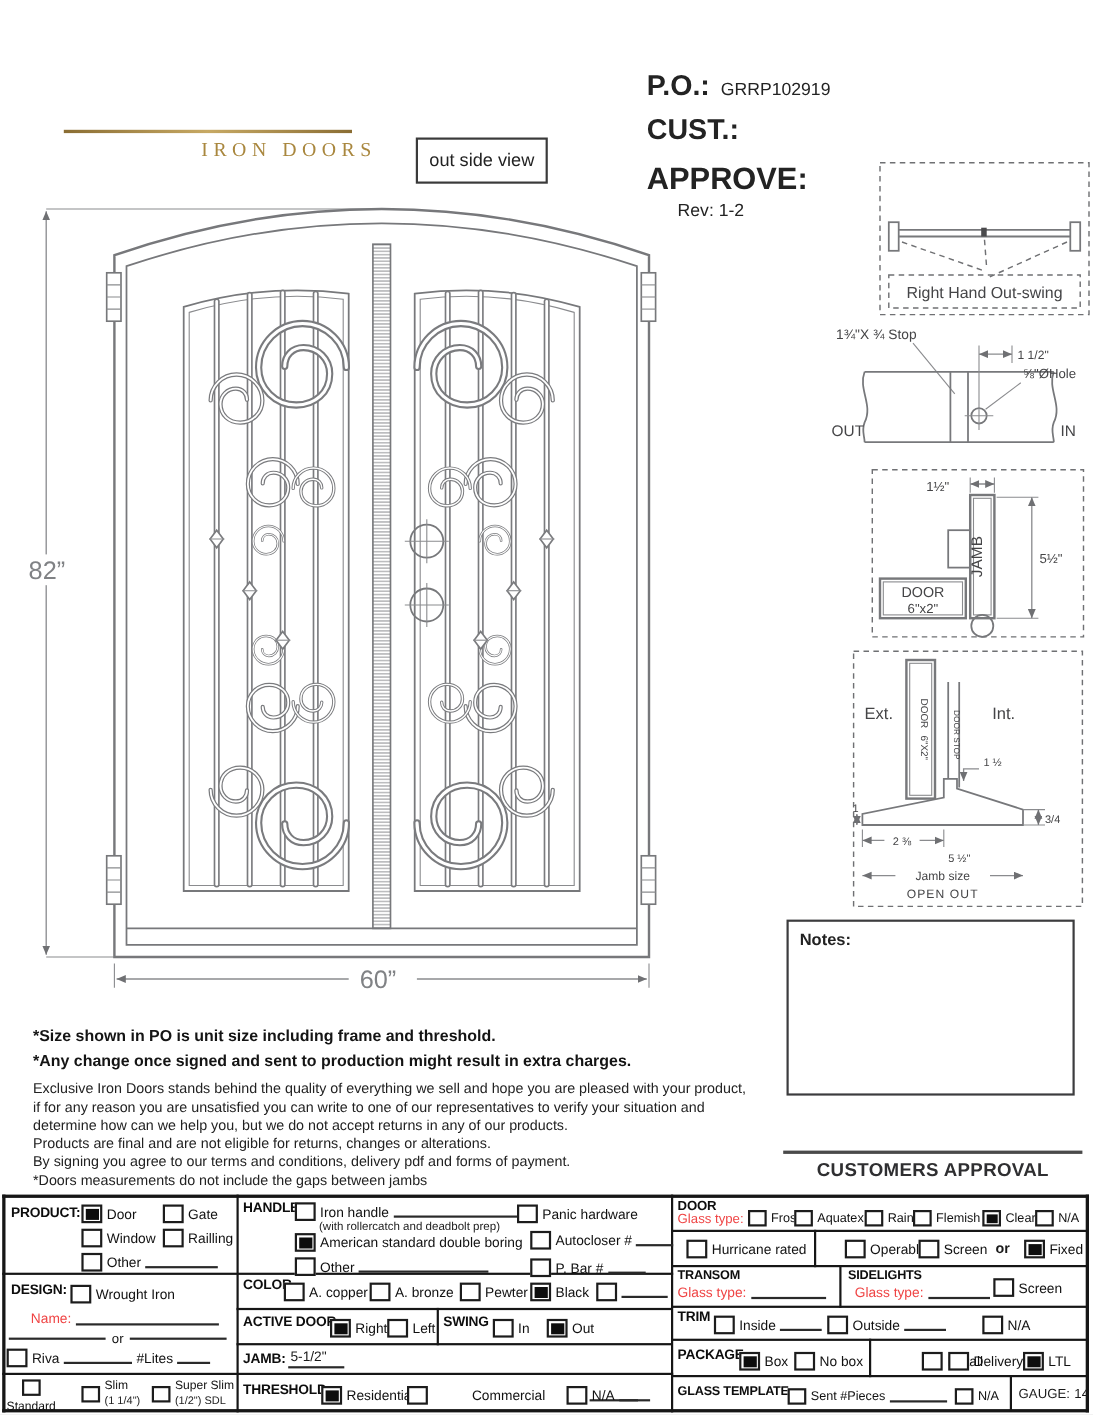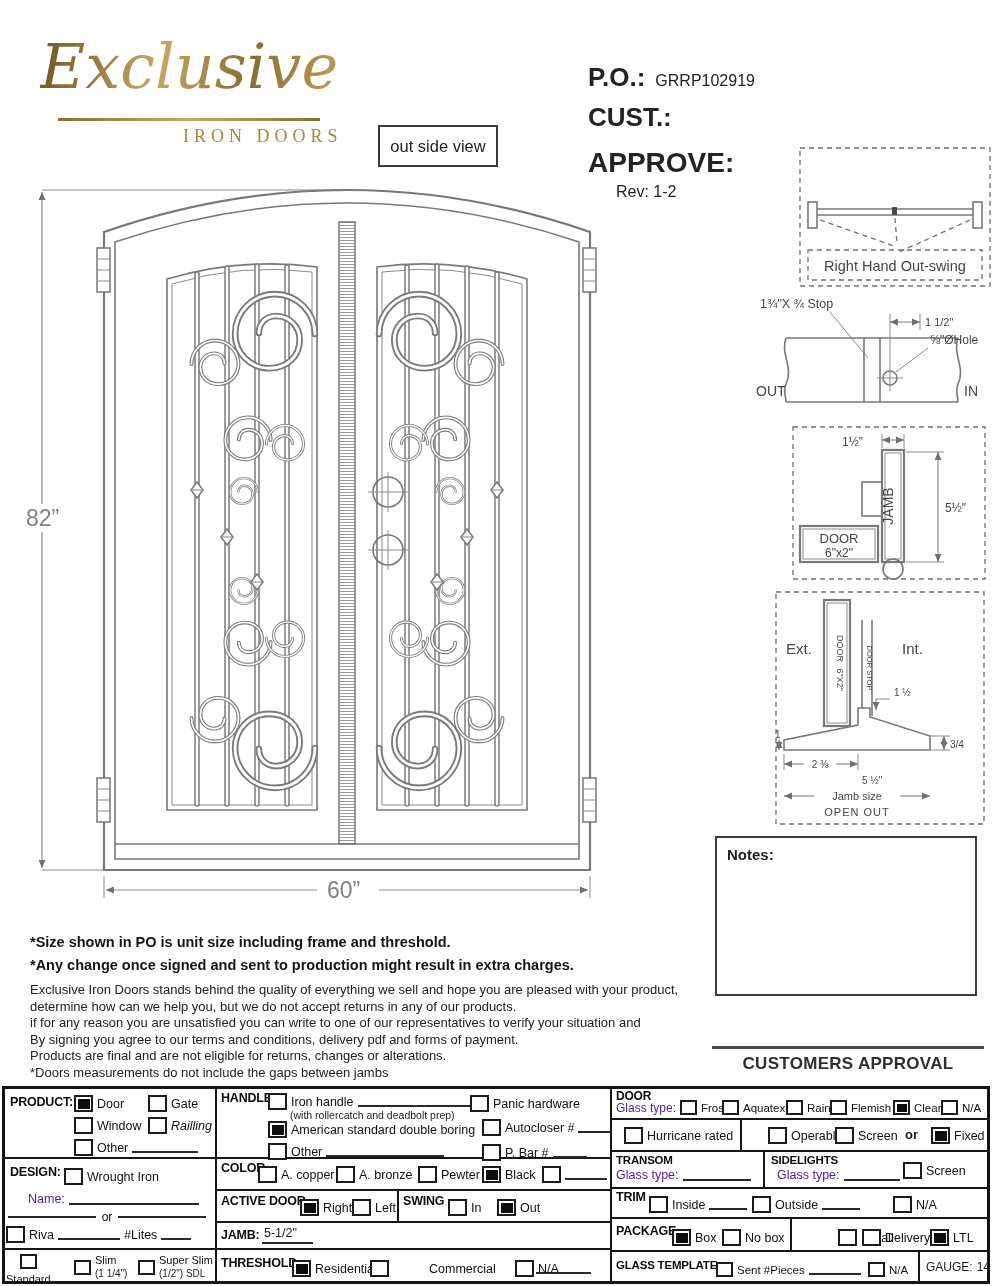--- a/index.html
+++ b/index.html
@@ -21,21 +21,21 @@
   .notes-lbl{font-weight:700;font-size:15px;color:#222;}
   .approve-line{border-top:3px solid #4a4a4a;}
   .approve-txt{font-size:17px;font-weight:600;color:#2f2f31;text-align:center;letter-spacing:.3px;}
   
   .disc-b{font-size:14.5px;font-weight:700;color:#141414;}
   .disc{font-size:13px;color:#222;line-height:16.5px;}
   
   .hl,.vl{position:absolute;background:#161616;}
   .hl{height:2px;}.vl{width:2px;}
   .sec{position:absolute;font-weight:700;font-size:12.5px;color:#0d0d0d;letter-spacing:-.2px;white-space:nowrap;}
-  .fl{font-size:12.5px;color:#4c1d95;white-space:nowrap;}
+  .fl{font-size:12.5px;color:#ef4444;white-space:nowrap;}
   .opt{position:absolute;display:flex;align-items:center;gap:4px;font-size:12.5px;color:#111;white-space:nowrap;}
   .opt.small{font-size:11.5px;}
   .opt.tiny{font-size:11px;}
   .cb{width:15px;height:13px;border:2px solid #1c1c1c;background:#fff;display:inline-block;flex:none;position:relative;}
   .cb.sm{width:13px;height:11px;}
   .cb.checked::after{content:"";position:absolute;left:1.5px;top:1.5px;right:1.5px;bottom:1.5px;background:#0d0d0d;}
   .blank{border-bottom:2px solid #2a2a2a;display:inline-block;height:9px;flex:none;}
   .sub{font-size:10.5px;color:#222;white-space:nowrap;}
   .ordiv{position:absolute;display:flex;align-items:center;gap:6px;font-size:12px;color:#111;}
   .ordiv .ln{flex:1;height:2px;background:#2a2a2a;}
@@ -85,23 +85,20 @@
         <line x1="0" y1="22" x2="13" y2="22" class="dt"></line>
         <line x1="0" y1="33" x2="13" y2="33" class="dt"></line>
       </g>
       <g id="collar">
         <path d="M0,-8 L6,0 L0,8 L-6,0 Z" fill="#fff" stroke="#7a7b7e" stroke-width="1.5"></path>
         <line x1="-7" y1="0" x2="7" y2="0" class="dt"></line>
       </g>
     </defs>
   </svg>
 
-  <div class="a" style="left:40px;top:36px;">
-    <div class="brand-script">Exclusive</div>
-  </div>
   <div class="a brand-rule" style="left:58px;top:118px;width:262px;"></div>
   <div class="a brand-sub" style="left:183px;top:126px;">IRON DOORS</div>
 
   <div class="a viewbox" style="left:378px;top:125px;width:116px;height:38px;">
     <span>out side view</span>
   </div>
 
   <div class="a" style="left:588px;top:62px;">
     <div style="display:flex;align-items:baseline;gap:10px;">
       <span class="po-big">P.O.:</span>
@@ -277,24 +274,24 @@
   </svg>
 
   <div class="a notesbox" style="left:715px;top:836px;width:258px;height:156px;">
     <div class="notes-lbl" style="margin:8px 0 0 10px;">Notes:</div>
   </div>
 
   <div class="a disc-b" style="left:30px;top:934px;">*Size shown in PO is unit size including frame and threshold.</div>
   <div class="a disc-b" style="left:30px;top:957px;">*Any change once signed and sent to production might result in extra charges.</div>
   <div class="a" style="left:30px;top:982px;">
     <div class="disc">Exclusive Iron Doors stands behind the quality of everything we sell and hope you are pleased with your product,</div>
+    <div class="disc">if for any reason you are unsatisfied you can write to one of our representatives to verify your situation and</div>
     <div class="disc">determine how can we help you, but we do not accept returns in any of our products.</div>
-    <div class="disc">if for any reason you are unsatisfied you can write to one of our representatives to verify your situation and</div>
+    <div class="disc">Products are final and are not eligible for returns, changes or alterations.</div>
     <div class="disc">By signing you agree to our terms and conditions, delivery pdf and forms of payment.</div>
-    <div class="disc">Products are final and are not eligible for returns, changes or alterations.</div>
     <div class="disc">*Doors measurements do not include the gaps between jambs</div>
   </div>
 
   <div class="a approve-line" style="left:712px;top:1046px;width:272px;"></div>
   <div class="a approve-txt" style="left:712px;top:1054px;width:272px;">CUSTOMERS APPROVAL</div>
 
   <div class="hl" style="left:2px;top:1086px;width:988px;height:3px;"></div>
   <div class="hl" style="left:2px;top:1281px;width:988px;height:3px;"></div>
   <div class="vl" style="left:2px;top:1086px;height:198px;width:3px;"></div>
   <div class="vl" style="left:987px;top:1086px;height:198px;width:3px;"></div>
@@ -321,21 +318,21 @@
     <span>Door</span>
   </div>
   <div class="opt" style="left:148px;top:1095px;">
     <span class="cb"></span>
     <span>Gate</span>
   </div>
   <div class="opt" style="left:74px;top:1117px;">
     <span class="cb"></span>
     <span>Window</span>
   </div>
-  <div class="opt" style="left:148px;top:1117px;font-style:italic;">
+  <div class="opt" style="left:148px;top:1117px;">
     <span class="cb"></span>
     <span>Railling</span>
   </div>
   <div class="opt" style="left:74px;top:1139px;">
     <span class="cb"></span>
     <span>Other</span>
     <span class="blank" style="width:66px;"></span>
   </div>
 
   <div class="sec" style="left:10px;top:1165px;">DESIGN:</div>

